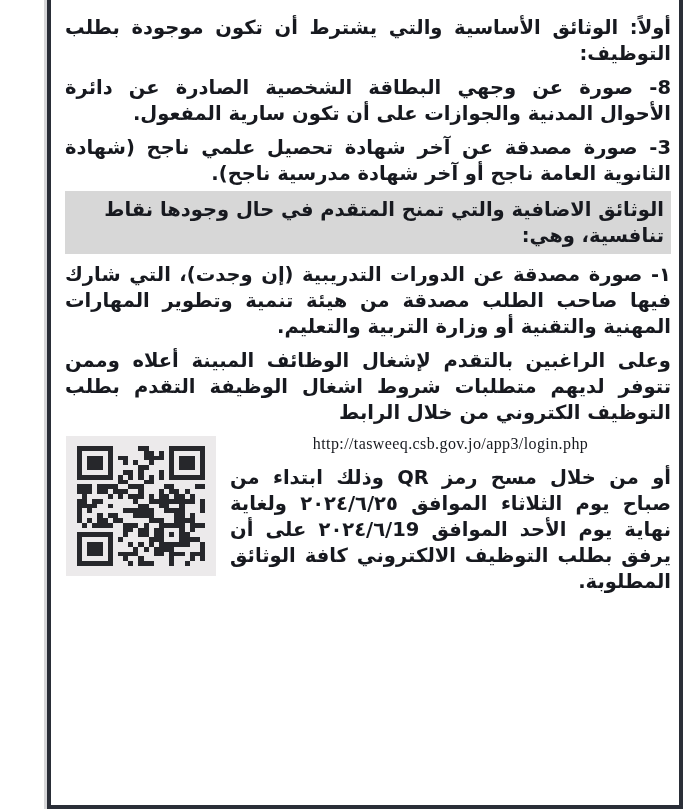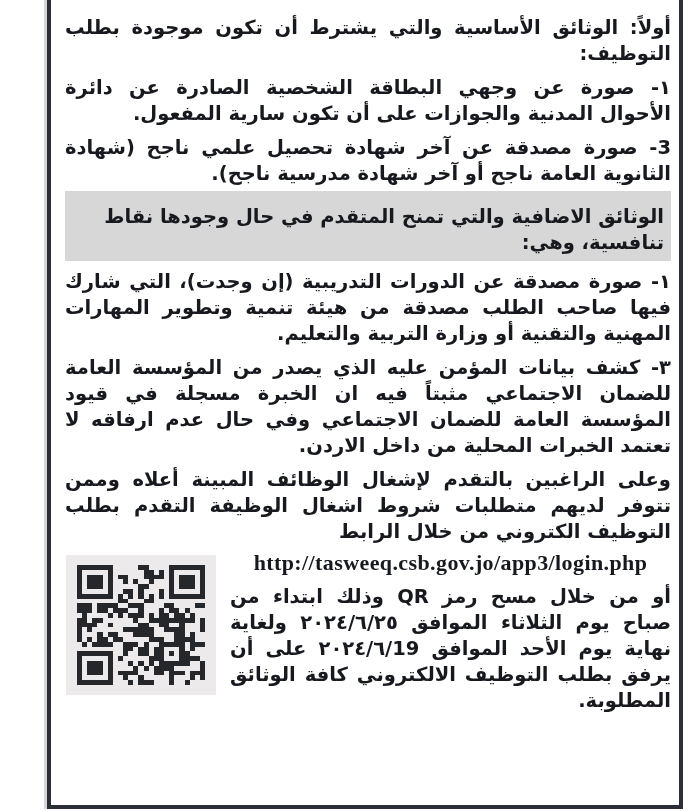--- a/index.html
+++ b/index.html
@@ -24,63 +24,62 @@
     color:var(--text);
     font-size:19.5px;
     line-height:26px;
     text-align:justify;
   }
   .para{margin:8px 0 4px 0;}
   .hl-wrap{margin:4px 0 7px 0;text-align:right;}
   .highlight{
     display:inline-block;
     background:var(--hl);
-    padding:13px 7px 5px 9px;
+    padding:6px 7px 5px 9px;
   }
   .qr-section{margin-top:2px;min-height:148px;}
   .qr-section::after{content:"";display:block;clear:both;}
   .qr{
     float:left;
     width:150px;height:140px;
     background:var(--qr-bg);
     padding:10px 11px;
     margin:6px 14px 2px 1px;
   }
   .qr svg{width:100%;height:100%;display:block;shape-rendering:crispEdges;}
   .url{
     direction:ltr;
     text-align:center;
     font-family:"Liberation Serif", serif;
-    font-weight:700;
-    font-size:22px;
+    font-weight:400;
+    font-size:16px;
     line-height:27px;
     letter-spacing:.4px;
     margin:0 0 3px 0;
     white-space:nowrap;
   }
 </style>
 </head>
 <body>
 
 <div class="frame">
 
   <p class="para">أولاً: الوثائق الأساسية والتي يشترط أن تكون موجودة بطلب التوظيف:</p>
 
-  <p class="para">١- صورة عن وجهي البطاقة الشخصية الصادرة عن دائرة الأحوال المدنية والجوازات على أن تكون سارية المفعول.</p>
+  <p class="para">8- صورة عن وجهي البطاقة الشخصية الصادرة عن دائرة الأحوال المدنية والجوازات على أن تكون سارية المفعول.</p>
 
   <p class="para">3- صورة مصدقة عن آخر شهادة تحصيل علمي ناجح (شهادة الثانوية العامة ناجح أو آخر شهادة مدرسية ناجح).</p>
 
   <div class="hl-wrap">
     <span class="highlight">الوثائق الاضافية والتي تمنح المتقدم في حال وجودها نقاط تنافسية، وهي:</span>
   </div>
 
   <p class="para">١- صورة مصدقة عن الدورات التدريبية (إن وجدت)، التي شارك فيها صاحب الطلب مصدقة من هيئة تنمية وتطوير المهارات المهنية والتقنية أو وزارة التربية والتعليم.</p>
 
 
-  <p class="para">٣- كشف بيانات المؤمن عليه الذي يصدر من المؤسسة العامة للضمان الاجتماعي مثبتاً فيه ان الخبرة مسجلة في قيود المؤسسة العامة للضمان الاجتماعي وفي حال عدم ارفاقه لا تعتمد الخبرات المحلية من داخل الاردن.</p>
 
   <p class="para">وعلى الراغبين بالتقدم لإشغال الوظائف المبينة أعلاه وممن تتوفر لديهم متطلبات شروط اشغال الوظيفة التقدم بطلب التوظيف الكتروني من خلال الرابط</p>
 
   <div class="qr-section">
     <div class="qr">
       <svg id="qr-svg" viewBox="0 0 25 25" preserveAspectRatio="none" xmlns="http://www.w3.org/2000/svg" aria-hidden="true">
           <rect x="0" y="0" width="1" height="1" fill="#26272b"></rect>
           <rect x="1" y="0" width="1" height="1" fill="#26272b"></rect>
           <rect x="2" y="0" width="1" height="1" fill="#26272b"></rect>
           <rect x="3" y="0" width="1" height="1" fill="#26272b"></rect>

